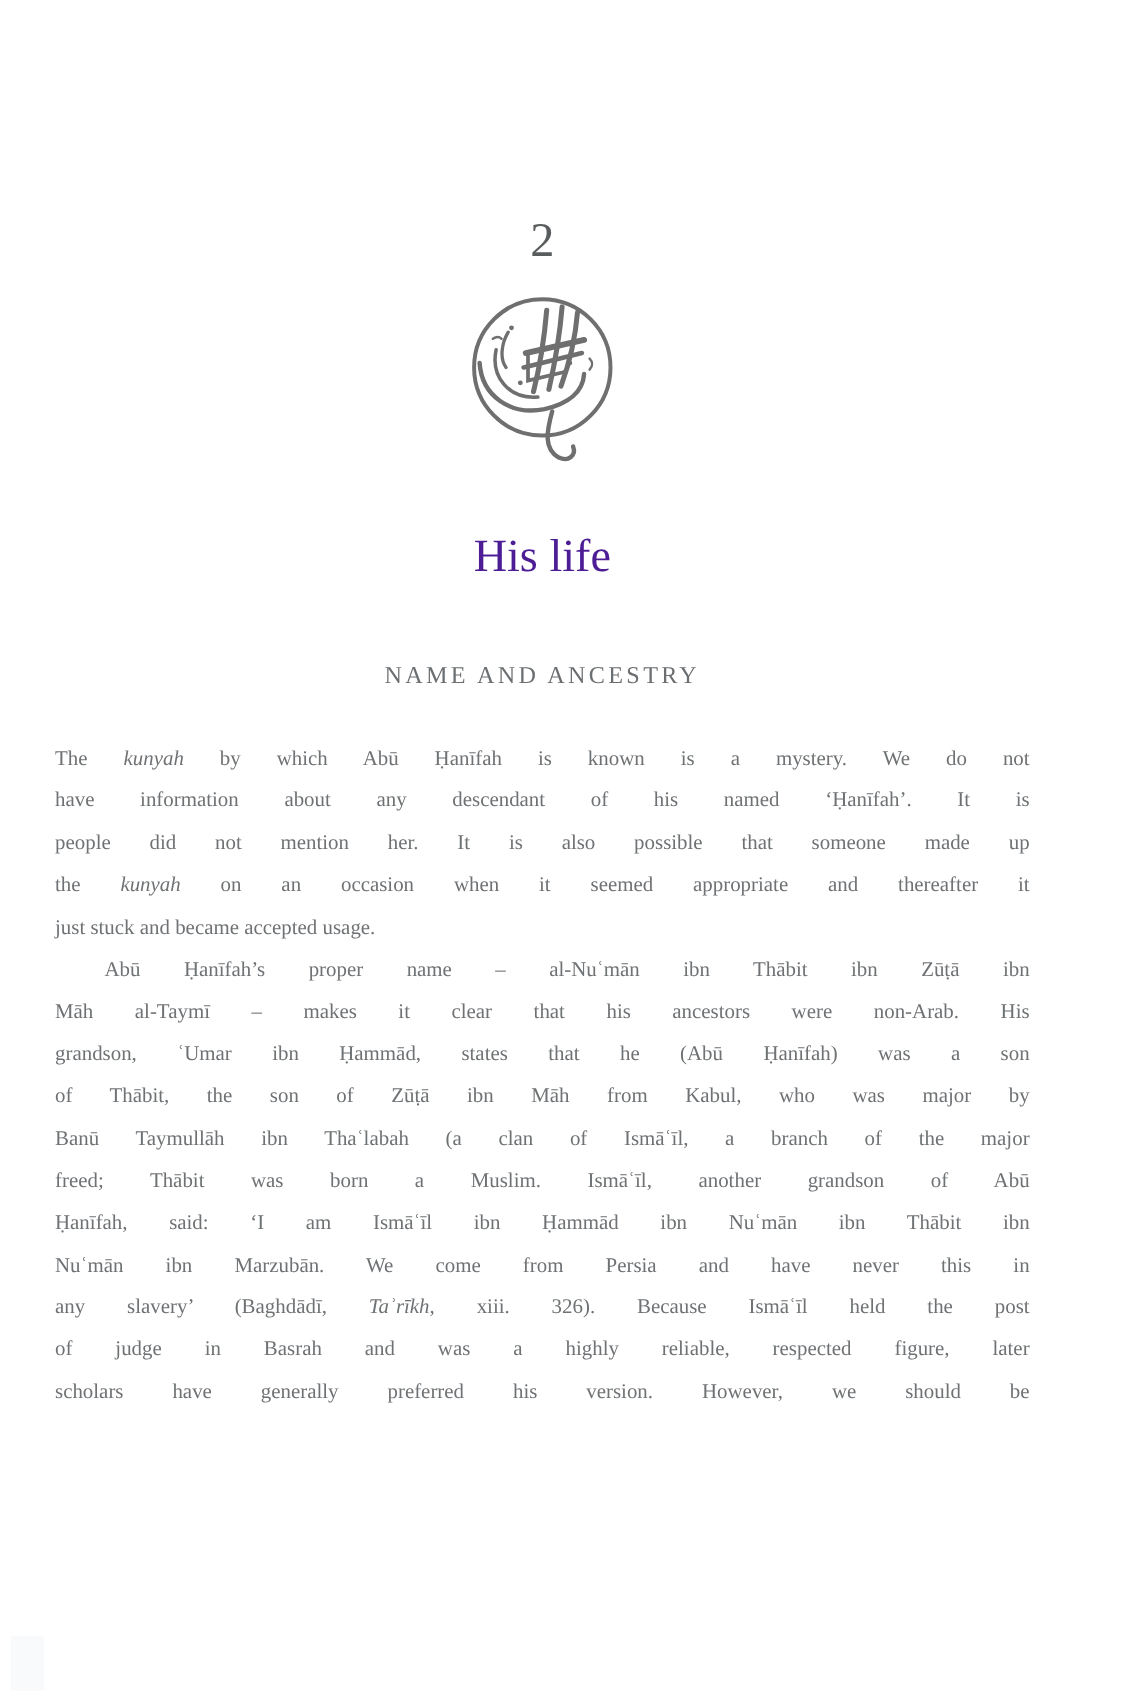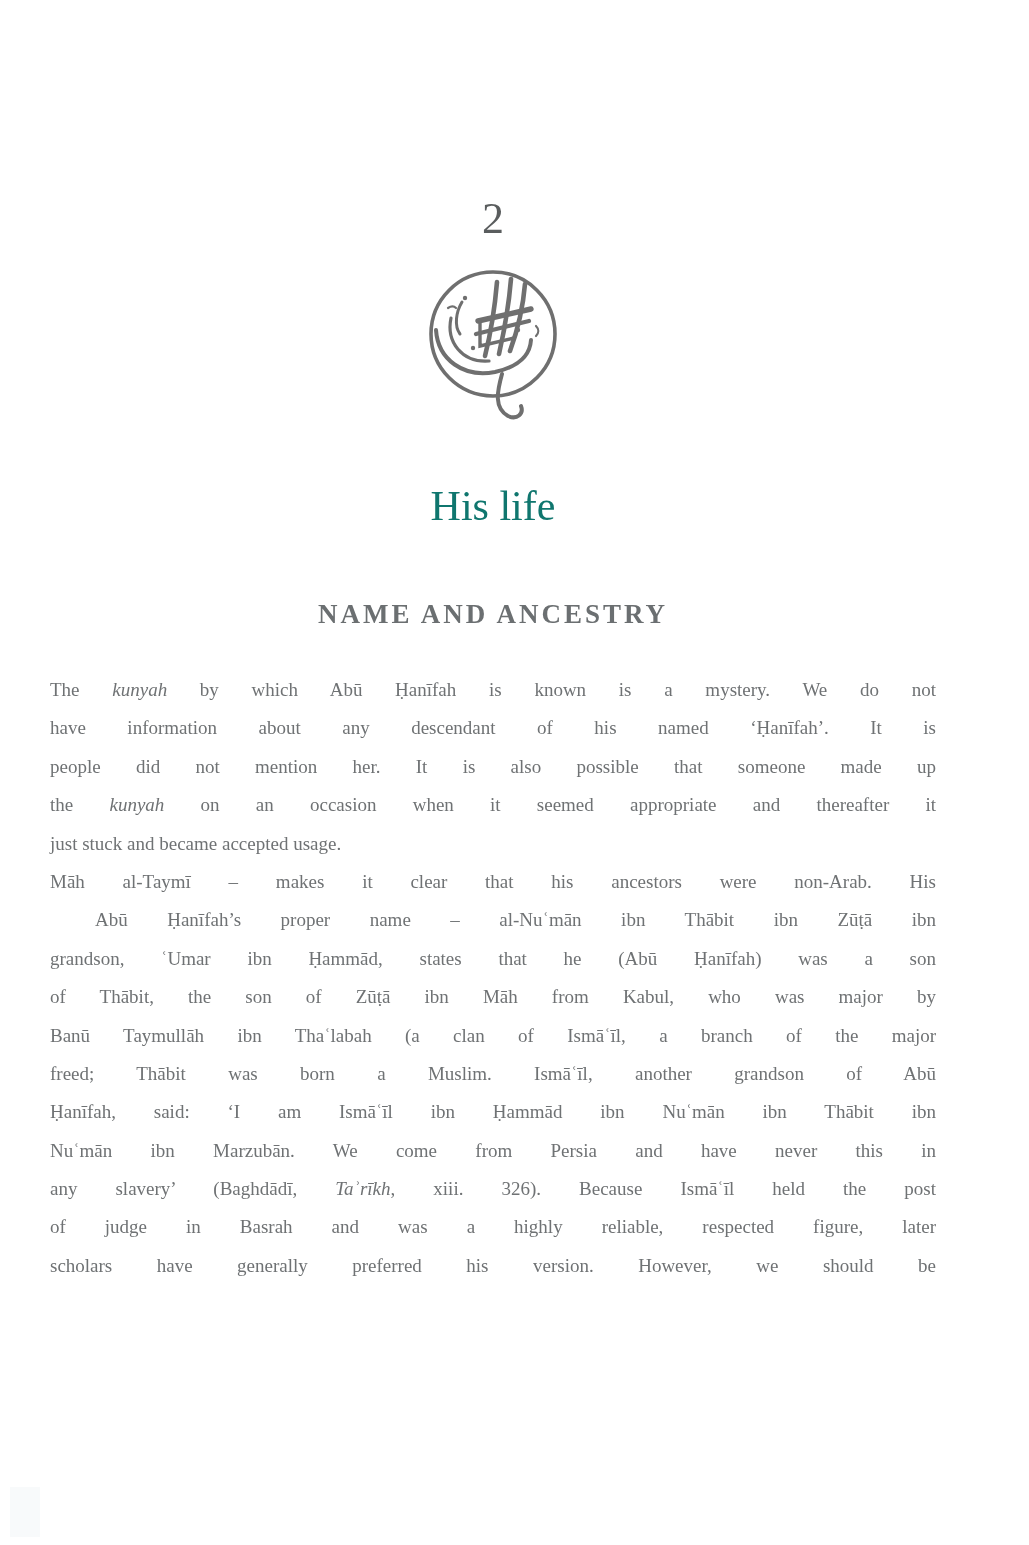--- a/index.html
+++ b/index.html
@@ -25,28 +25,28 @@
   }
   .medallion-wrap {
     top: 268px;
     height: 160px;
   }
   .chapter-title {
     top: 481px;
     font-size: 42px;
     line-height: 50px;
     font-weight: normal;
-    color: #0f766e;
+    color: #4c1d95;
     margin: 0;
   }
   .section-heading {
     top: 597px;
-    font-size: 27px;
+    font-size: 22px;
     line-height: 34px;
-    font-weight: bold;
+    font-weight: normal;
     letter-spacing: 3px;
     color: #6b6f71;
     margin: 0;
   }
   .body-text {
     position: absolute;
     left: 50px;
     top: 671px;
     width: 886px;
     font-size: 19px;
@@ -109,22 +109,22 @@
   <h1 class="centered-col chapter-title">His life</h1>
 
   <h2 class="centered-col section-heading">NAME AND ANCESTRY</h2>
 
   <div class="body-text">
       <div class="line"><span>The </span><span class="italic">kunyah</span><span> by which Abū Ḥanīfah is known is a mystery. We do not</span></div>
       <div class="line"><span>have information about any descendant of his named ‘Ḥanīfah’. It is</span></div>
       <div class="line"><span>people did not mention her. It is also possible that someone made up</span></div>
       <div class="line"><span>the </span><span class="italic">kunyah</span><span> on an occasion when it seemed appropriate and thereafter it</span></div>
       <div class="line para-end"><span>just stuck and became accepted usage.</span></div>
+      <div class="line indent"><span>Abū Ḥanīfah’s proper name – al-Nuʿmān ibn Thābit ibn Zūṭā ibn</span></div>
       <div class="line"><span>Māh al-Taymī – makes it clear that his ancestors were non-Arab. His</span></div>
-      <div class="line indent"><span>Abū Ḥanīfah’s proper name – al-Nuʿmān ibn Thābit ibn Zūṭā ibn</span></div>
       <div class="line"><span>grandson, ʿUmar ibn Ḥammād, states that he (Abū Ḥanīfah) was a son</span></div>
       <div class="line"><span>of Thābit, the son of Zūṭā ibn Māh from Kabul, who was major by</span></div>
       <div class="line"><span>Banū Taymullāh ibn Thaʿlabah (a clan of Ismāʿīl, a branch of the major</span></div>
       <div class="line"><span>freed; Thābit was born a Muslim. Ismāʿīl, another grandson of Abū</span></div>
       <div class="line"><span>Ḥanīfah, said: ‘I am Ismāʿīl ibn Ḥammād ibn Nuʿmān ibn Thābit ibn</span></div>
       <div class="line"><span>Nuʿmān ibn Marzubān. We come from Persia and have never this in</span></div>
       <div class="line"><span>any slavery’ (Baghdādī, </span><span class="italic">Taʾrīkh</span><span>, xiii. 326). Because Ismāʿīl held the post</span></div>
       <div class="line"><span>of judge in Basrah and was a highly reliable, respected figure, later</span></div>
       <div class="line"><span>scholars have generally preferred his version. However, we should be</span></div>
     </div>

